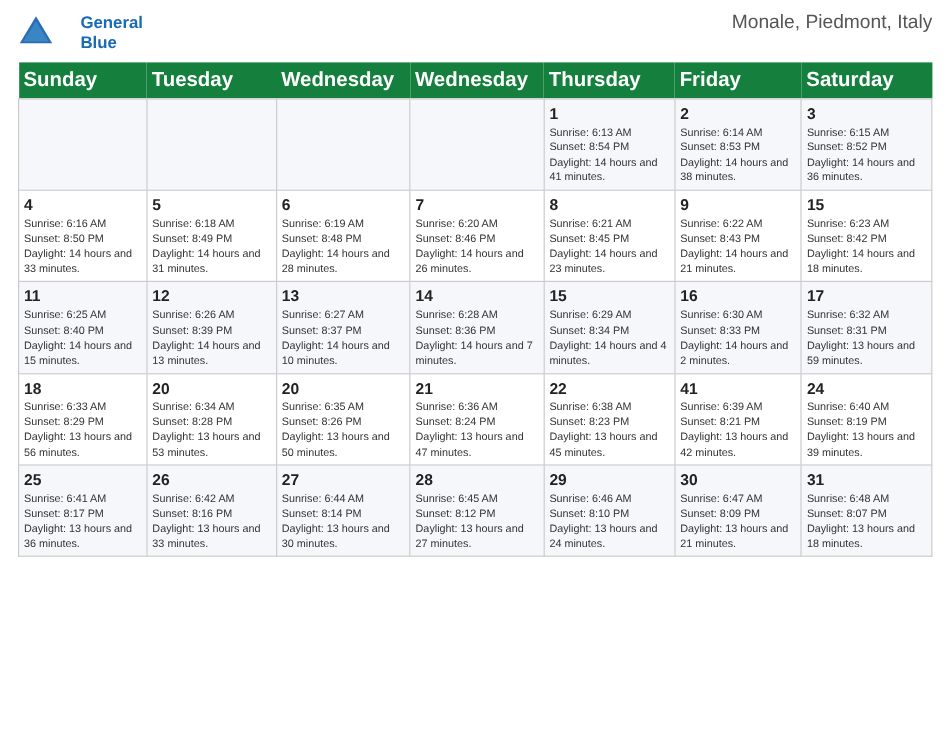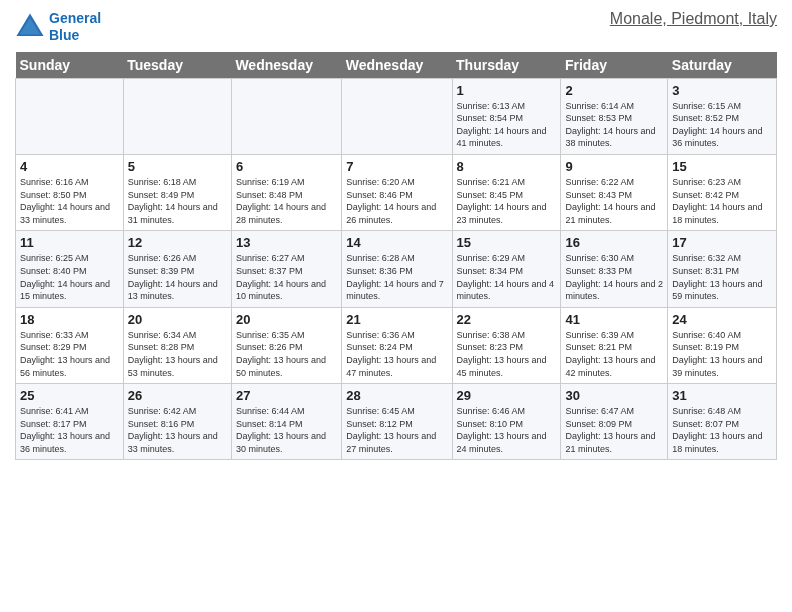--- a/index.html
+++ b/index.html
@@ -16,21 +16,21 @@
     }
     .header {
       display: flex;
       align-items: flex-start;
       justify-content: space-between;
       margin-bottom: 8px;
     }
     .logo {
       display: flex;
       align-items: center;
-      gap: 4px;
+      gap: 22px;
     }
     .logo-text {
       font-size: 14px;
       font-weight: bold;
       color: #333;
       line-height: 1.2;
     }
     .logo-text span {
       color: #1a6bb5;
     }
@@ -43,34 +43,33 @@
     }
     .title-block h1 {
       font-size: 32px;
       font-weight: bold;
       color: #222;
     }
     .title-block h2 {
       font-size: 16px;
       font-weight: normal;
       color: #555;
-      text-decoration: underline;
     }
     table {
       width: 100%;
       border-collapse: collapse;
       font-size: 9.5px;
     }
     thead tr th {
-      background-color: #737373;
+      background-color: #15803d;
       color: #fff;
       padding: 5px 4px;
       text-align: left;
       font-weight: bold;
-      font-size: 14px;
+      font-size: 17px;
     }
     tbody tr td {
       border: 1px solid #ccc;
       padding: 4px;
       vertical-align: top;
       width: 113px;
     }
     tbody tr:nth-child(odd) td {
       background-color: #f5f7fa;
     }

